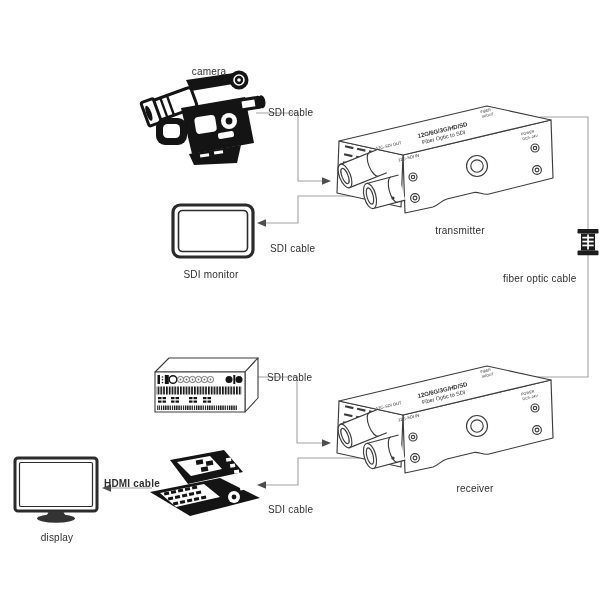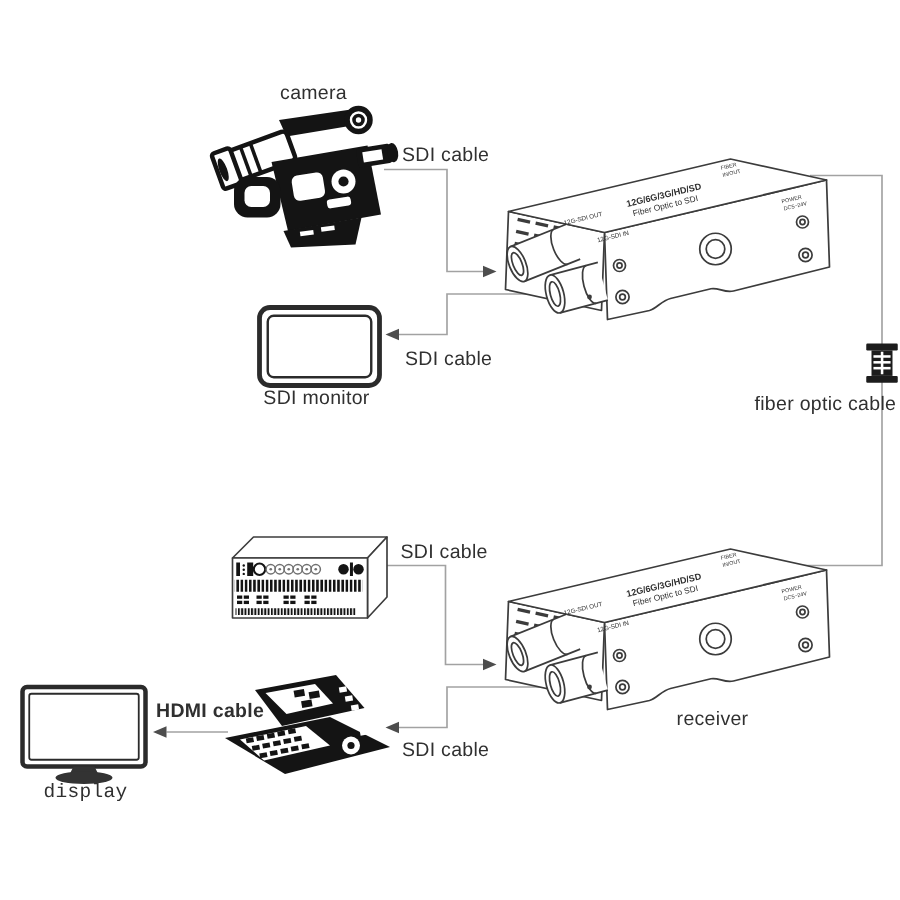--- a/index.html
+++ b/index.html
@@ -1,19 +1,19 @@
 <!DOCTYPE html>
 <html><head>
 <meta charset="utf-8">
 <style>
   html,body{margin:0;padding:0;background:#fff;}
   body{font-family:"Liberation Sans", sans-serif;}
   #canvas{position:relative;width:600px;height:600px;background:#fff;overflow:hidden;}
   #scene{position:absolute;left:0;top:0;}
-  .lbl{position:absolute;font-size:13px;color:#303030;white-space:nowrap;letter-spacing:.2px;}
+  .lbl{position:absolute;font-size:10px;color:#303030;white-space:nowrap;letter-spacing:.2px;margin-top:12px;}
   .lbl.center{text-align:center;}
   svg text{font-family:"Liberation Sans", sans-serif;fill:#2e2e2e;}
 </style>
 </head>
 <body>
 
 <div id="canvas">
 
 <svg id="scene" width="600" height="600" viewBox="0 0 600 600">
   <defs>
@@ -303,22 +303,23 @@
   <g transform="translate(12,455)">
     <rect x="3" y="3" width="82" height="53" rx="3" fill="#fff" stroke="#2b2b2b" stroke-width="3"></rect>
     <rect x="7.5" y="7.5" width="73" height="44" rx="1.5" fill="#fff" stroke="#2b2b2b" stroke-width="1.2"></rect>
     <path d="M37,56 L51,56 L54,62 L34,62 Z" fill="#333"></path>
     <ellipse cx="44" cy="63.5" rx="19" ry="4.2" fill="#333"></ellipse>
   </g>
 </svg>
 
 <div class="lbl center" style="left:150px;top:54px;width:118px;">camera</div>
 <div class="lbl" style="left:268px;top:95px;">SDI cable</div>
+<div class="lbl center" style="left:400px;top:213px;width:120px;">transmitter</div>
 <div class="lbl center" style="left:151px;top:257px;width:120px;">SDI monitor</div>
 <div class="lbl" style="left:270px;top:231px;">SDI cable</div>
 <div class="lbl" style="left:503px;top:261px;">fiber optic cable</div>
 <div class="lbl" style="left:267px;top:360px;">SDI cable</div>
 <div class="lbl center" style="left:415px;top:471px;width:120px;">receiver</div>
 <div class="lbl" style="left:268px;top:492px;">SDI cable</div>
 <div class="lbl" style="left:104px;top:466px;font-weight:bold;">HDMI cable</div>
-<div class="lbl center" style="left:17px;top:520px;width:80px;font-family:Liberation Mono, monospace;">display</div>
+<div class="lbl center" style="left:17px;top:520px;width:80px;">display</div>
 
 </div>
 
 </body></html>

